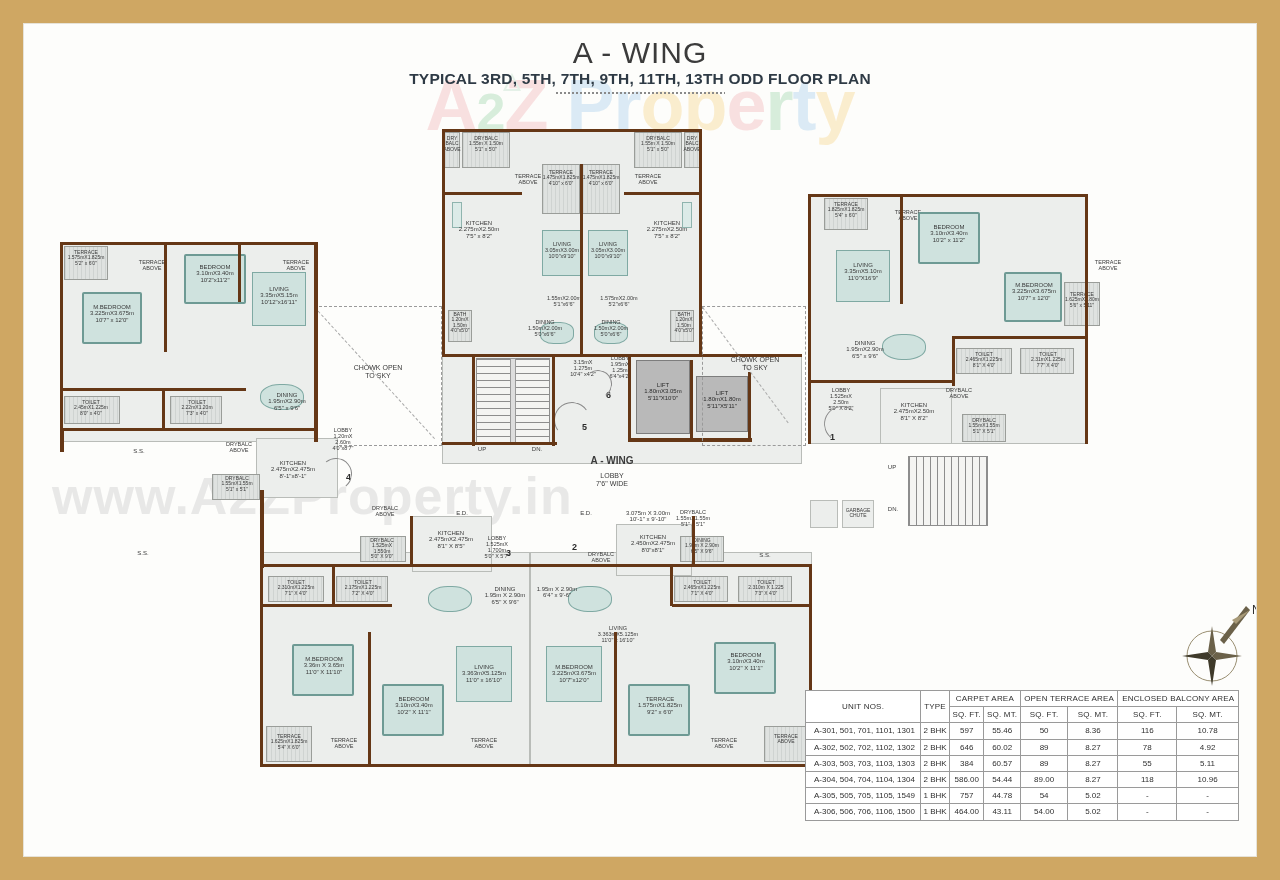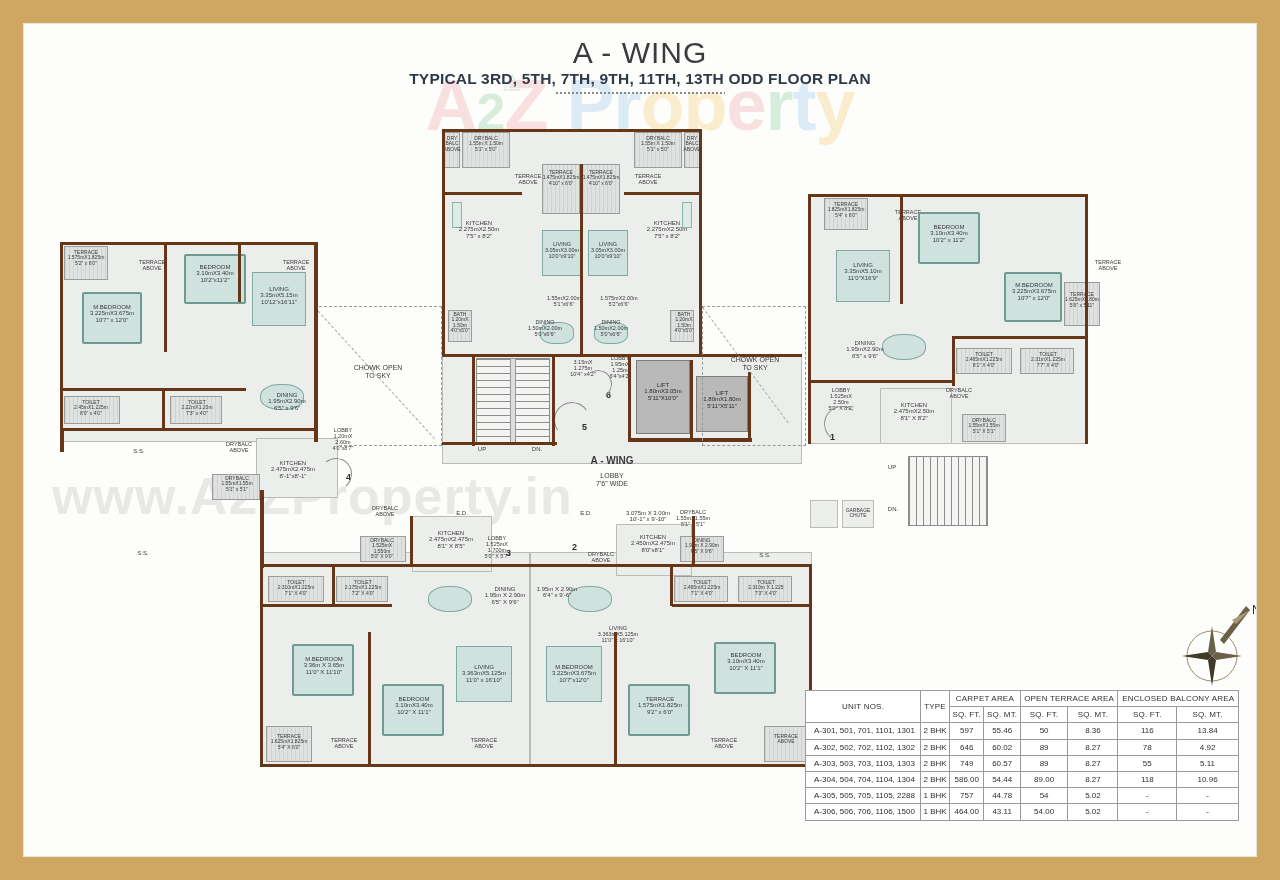--- a/index.html
+++ b/index.html
@@ -602,54 +602,54 @@
    </thead>
    <tbody id="tbody">
           <tr>
             <td class="units">A-301, 501, 701, 1101, 1301</td>
             <td>2 BHK</td>
             <td>597</td>
             <td>55.46</td>
             <td>50</td>
             <td>8.36</td>
             <td>116</td>
-            <td>13.84</td>
+            <td>10.78</td>
           </tr>
           <tr>
             <td class="units">A-302, 502, 702, 1102, 1302</td>
             <td>2 BHK</td>
             <td>646</td>
             <td>60.02</td>
             <td>89</td>
             <td>8.27</td>
             <td>78</td>
             <td>4.92</td>
           </tr>
           <tr>
             <td class="units">A-303, 503, 703, 1103, 1303</td>
             <td>2 BHK</td>
-            <td>749</td>
+            <td>384</td>
             <td>60.57</td>
             <td>89</td>
             <td>8.27</td>
             <td>55</td>
             <td>5.11</td>
           </tr>
           <tr>
             <td class="units">A-304, 504, 704, 1104, 1304</td>
             <td>2 BHK</td>
             <td>586.00</td>
             <td>54.44</td>
             <td>89.00</td>
             <td>8.27</td>
             <td>118</td>
             <td>10.96</td>
           </tr>
           <tr>
-            <td class="units">A-305, 505, 705, 1105, 2288</td>
+            <td class="units">A-305, 505, 705, 1105, 1549</td>
             <td>1 BHK</td>
             <td>757</td>
             <td>44.78</td>
             <td>54</td>
             <td>5.02</td>
             <td>-</td>
             <td>-</td>
           </tr>
           <tr>
             <td class="units">A-306, 506, 706, 1106, 1500</td>

